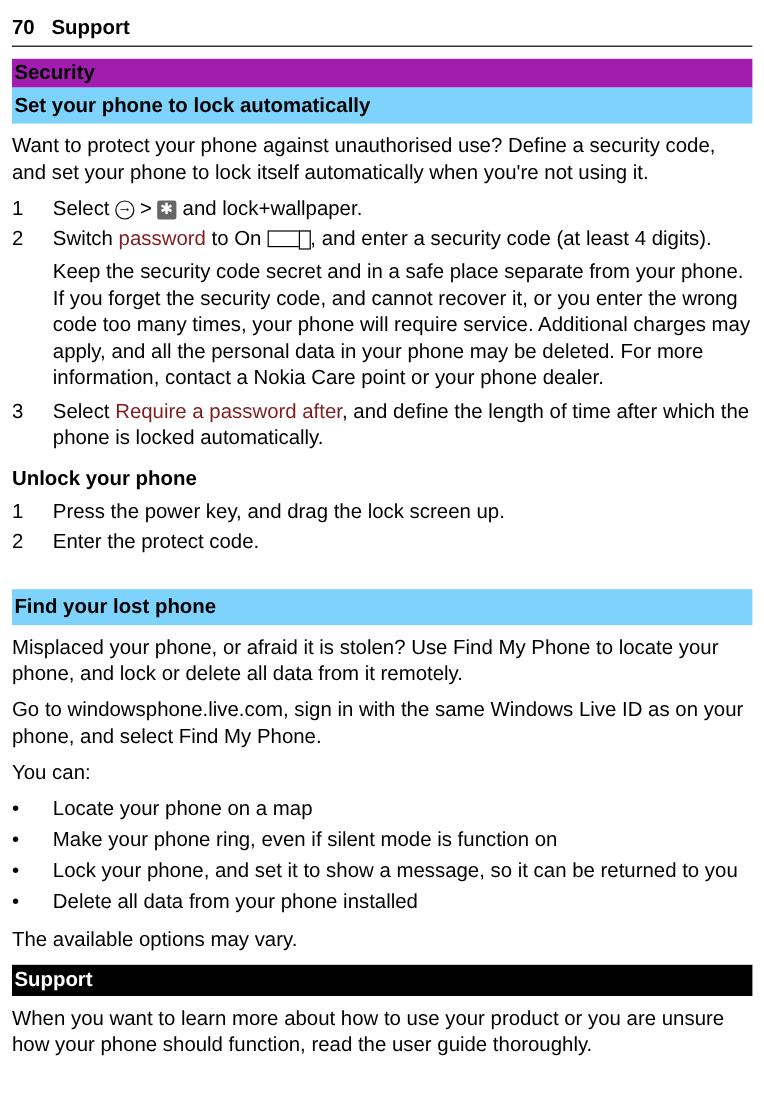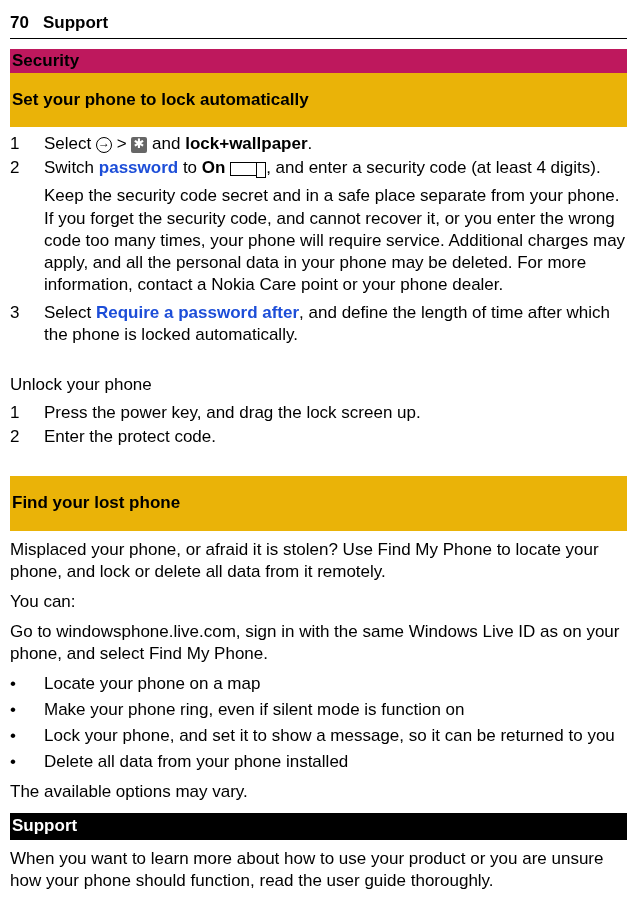--- a/index.html
+++ b/index.html
@@ -2,35 +2,35 @@
 <html><head>
 <meta charset="utf-8">
 <style>
 *{box-sizing:border-box;margin:0;padding:0}
 body{font-family:Helvetica,Arial,sans-serif;width:637px;height:916px;background:#fff;color:#000;font-size:17px;line-height:1.3}
 .page{padding:12px 10px 0 10px}
 .hdr{display:flex;align-items:flex-start;gap:14px;font-weight:bold;border-bottom:1.5px solid #000;padding-bottom:4px;margin-bottom:10px}
 .hdr .pn{font-size:17px}
 .hdr .sn{font-size:17px}
 .para{margin:8px 0}
-.sechead-dk{background:#be185d;font-weight:bold;padding:1px 2px;margin-top:10px}
-.sechead-lt{background:#eab308;font-weight:bold;padding:16px 2px}
+.sechead-dk{background:#a21caf;font-weight:bold;padding:1px 2px;margin-top:10px}
+.sechead-lt{background:#7dd3fc;font-weight:bold;padding:4px 2px}
 .sechead-bk{background:#000;color:#fff;font-weight:bold;padding:2px 2px;margin-top:10px}
-.subhead{font-weight:normal;margin-top:28px}
+.subhead{font-weight:bold;margin-top:12px}
 ol.steps{list-style:none;margin:6px 0}
 ol.steps>li{display:flex;gap:16px;margin:2px 0}
 ol.steps>li>.n{flex:0 0 18px}
 ol.steps>li>.t{flex:1}
 .inote{margin-left:34px;margin-top:0}
 ul.bul{list-style:none;margin:6px 0}
 ul.bul>li{display:flex;gap:16px;margin:4px 0}
 ul.bul>li>.b{flex:0 0 18px}
 ul.bul>li>.t{flex:1}
-.bold{font-weight:bold}
-.gray{color:#1d4ed8;font-weight:bold}
+.bold{font-weight:normal}
+.gray{color:#7f1d1d;font-weight:normal}
 .icon{display:inline-block;vertical-align:middle}
 .ic-start{width:16px;height:16px;border:1.5px solid #000;border-radius:50%;position:relative}
 .ic-start:after{content:"→";position:absolute;left:1px;top:-2px;font-size:12px}
 .ic-gear{width:16px;height:16px;background:#666;border-radius:2px;position:relative}
 .ic-gear:after{content:"✱";color:#fff;position:absolute;left:2px;top:-1px;font-size:13px}
 .ic-toggle{width:36px;height:14px;border:1.5px solid #000;display:inline-block;position:relative;vertical-align:middle}
 .ic-toggle:after{content:"";position:absolute;right:-1px;top:-1px;width:8px;height:14px;border:1.5px solid #000;background:#fff}
 </style>
 </head>
 <body>
@@ -38,20 +38,21 @@
 <div class="page">
 
   <div class="hdr">
     <span class="pn">70</span>
     <span class="sn">Support</span>
   </div>
 
 
   <div class="sechead-dk">Security</div>
   <div class="sechead-lt">Set your phone to lock automatically</div>
+  <p class="para">Want to protect your phone against unauthorised use? Define a security code, and set your phone to lock itself automatically when you're not using it.</p>
 
   <ol class="steps">
     <li>
       <span class="n">1</span>
       <span class="t">
         <span>Select </span>
         <span class="icon ic-start"></span>
         <span> &gt; </span>
         <span class="icon ic-gear"></span>
         <span> and </span>
@@ -83,22 +84,22 @@
       <span class="t">Press the power key, and drag the lock screen up.</span>
     </li>
     <li>
       <span class="n">2</span>
       <span class="t">Enter the protect code.</span>
     </li>
   </ol>
 
   <div class="sechead-lt" style="margin-top:28px">Find your lost phone</div>
   <p class="para">Misplaced your phone, or afraid it is stolen? Use Find My Phone to locate your phone, and lock or delete all data from it remotely.</p>
+  <p class="para">Go to windowsphone.live.com, sign in with the same Windows Live ID as on your phone, and select Find My Phone.</p>
   <p class="para">You can:</p>
-  <p class="para">Go to windowsphone.live.com, sign in with the same Windows Live ID as on your phone, and select Find My Phone.</p>
 
   <ul class="bul">
     <li>
         <span class="b">•</span>
         <span class="t">Locate your phone on a map</span>
       </li>
     <li>
         <span class="b">•</span>
         <span class="t">Make your phone ring, even if silent mode is function on</span>
       </li>

